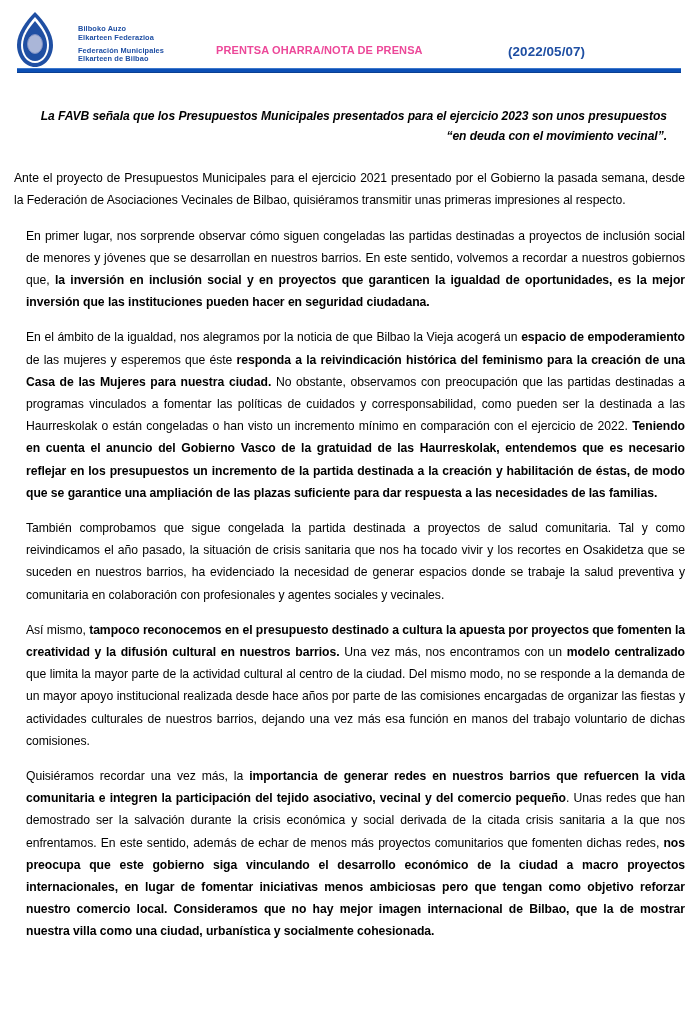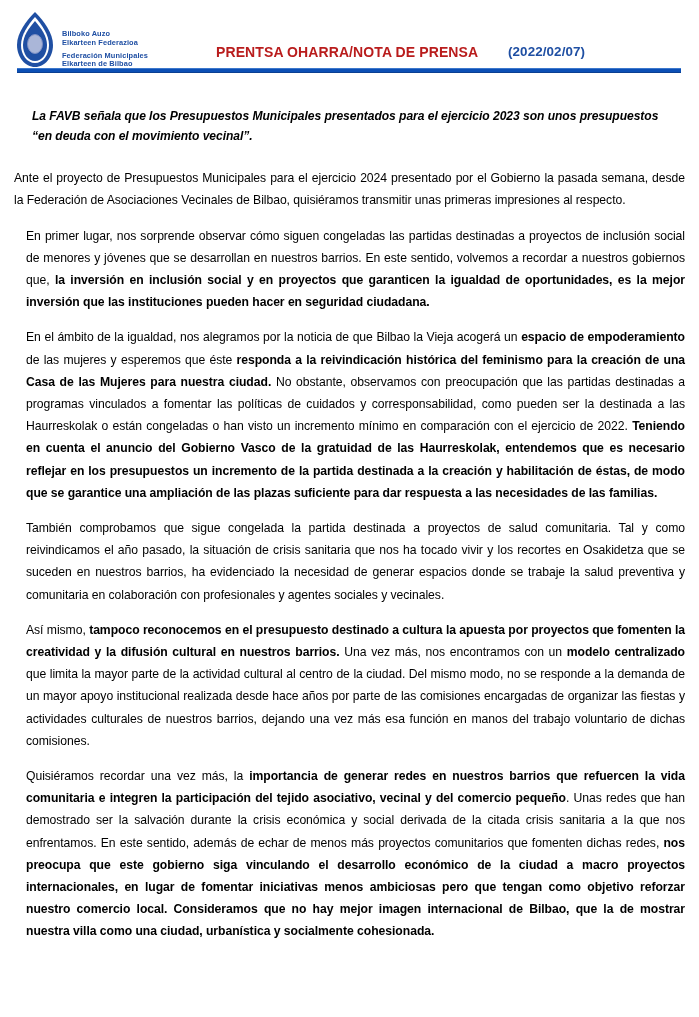--- a/index.html
+++ b/index.html
@@ -21,22 +21,22 @@
   .header {
     position: relative;
     height: 82px;
     width: 699px;
   }
   .logo-block {
     position: absolute;
     left: 14px;
     top: 11px;
     display: flex;
-    align-items: flex-end;
-    gap: 6px;
+    align-items: center;
+    gap: 22px;
   }
   .logo-mark {
     width: 42px;
     height: 58px;
     flex: 0 0 42px;
     position: relative;
   }
   .logo-mark svg { display: block; }
   .logo-text {
     padding-top: 9px;
@@ -48,23 +48,23 @@
     white-space: nowrap;
   }
   .logo-text .grp { margin: 0; }
   .logo-text .grp.second { margin-top: 4px; }
   .logo-text div { margin: 0; }
 
   .header-title {
     position: absolute;
     left: 216px;
     top: 44px;
-    font-size: 14px;
+    font-size: 11px;
     font-weight: bold;
-    color: #b91c1c;
+    color: #ec4899;
     letter-spacing: 0.1px;
     white-space: nowrap;
   }
   .header-date {
     position: absolute;
     left: 508px;
     top: 44px;
     font-size: 13.4px;
     font-weight: bold;
     color: #1f4fa3;
@@ -84,21 +84,21 @@
 
   
   .doc {
     padding: 0 14px 0 14px;
   }
   .doc-title {
     margin: 25px 18px 0 18px;
     font-size: 12.1px;
     font-weight: bold;
     font-style: italic;
-    text-align: left;
+    text-align: right;
     line-height: 1.62;
     letter-spacing: -0.05px;
   }
   p.para {
     margin: 0;
     padding: 0;
     font-size: 12.2px;
     line-height: 1.82;
     text-align: justify;
     text-justify: inter-word;
@@ -128,27 +128,27 @@
         <div>Elkarteen Federazioa</div>
       </div>
       <div class="grp second">
         <div>Federación Municipales</div>
         <div>Elkarteen de Bilbao</div>
       </div>
     </div>
   </div>
 
   <div class="header-title">PRENTSA OHARRA/NOTA DE PRENSA</div>
-  <div class="header-date">(2022/02/07)</div>
+  <div class="header-date">(2022/05/07)</div>
   <div class="header-rule"></div>
 </div>
 
 <div class="doc">
   <div class="doc-title">La FAVB señala que los Presupuestos Municipales presentados para el ejercicio 2023 son unos presupuestos “en deuda con el movimiento vecinal”.</div>
   <div class="para-wrap">
-      <p class="para"><span>Ante el proyecto de Presupuestos Municipales para el ejercicio 2024 presentado por el Gobierno la pasada semana, desde la Federación de Asociaciones Vecinales de Bilbao, quisiéramos transmitir unas primeras impresiones al respecto.</span></p>
+      <p class="para"><span>Ante el proyecto de Presupuestos Municipales para el ejercicio 2021 presentado por el Gobierno la pasada semana, desde la Federación de Asociaciones Vecinales de Bilbao, quisiéramos transmitir unas primeras impresiones al respecto.</span></p>
       <p class="para"><span>En primer lugar, nos sorprende observar cómo siguen congeladas las partidas destinadas a proyectos de inclusión social de menores y jóvenes que se desarrollan en nuestros barrios. En este sentido, volvemos a recordar a nuestros gobiernos que, </span><b>la inversión en inclusión social y en proyectos que garanticen la igualdad de oportunidades, es la mejor inversión que las instituciones pueden hacer en seguridad ciudadana.</b></p>
       <p class="para"><span>En el ámbito de la igualdad, nos alegramos por la noticia de que Bilbao la Vieja acogerá un </span><b>espacio de empoderamiento</b><span> de las mujeres y esperemos que éste </span><b>responda a la reivindicación histórica del feminismo para la creación de una Casa de las Mujeres para nuestra ciudad.</b><span> No obstante, observamos con preocupación que las partidas destinadas a programas vinculados a fomentar las políticas de cuidados y corresponsabilidad, como pueden ser la destinada a las Haurreskolak o están congeladas o han visto un incremento mínimo en comparación con el ejercicio de 2022. </span><b>Teniendo en cuenta el anuncio del Gobierno Vasco de la gratuidad de las Haurreskolak, entendemos que es necesario reflejar en los presupuestos un incremento de la partida destinada a la creación y habilitación de éstas, de modo que se garantice una ampliación de las plazas suficiente para dar respuesta a las necesidades de las familias.</b></p>
       <p class="para"><span>También comprobamos que sigue congelada la partida destinada a proyectos de salud comunitaria. Tal y como reivindicamos el año pasado, la situación de crisis sanitaria que nos ha tocado vivir y los recortes en Osakidetza que se suceden en nuestros barrios, ha evidenciado la necesidad de generar espacios donde se trabaje la salud preventiva y comunitaria en colaboración con profesionales y agentes sociales y vecinales.</span></p>
       <p class="para"><span>Así mismo, </span><b>tampoco reconocemos en el presupuesto destinado a cultura la apuesta por proyectos que fomenten la creatividad y la difusión cultural en nuestros barrios.</b><span> Una vez más, nos encontramos con un </span><b>modelo centralizado</b><span> que limita la mayor parte de la actividad cultural al centro de la ciudad. Del mismo modo, no se responde a la demanda de un mayor apoyo institucional realizada desde hace años por parte de las comisiones encargadas de organizar las fiestas y actividades culturales de nuestros barrios, dejando una vez más esa función en manos del trabajo voluntario de dichas comisiones.</span></p>
       <p class="para"><span>Quisiéramos recordar una vez más, la </span><b>importancia de generar redes en nuestros barrios que refuercen la vida comunitaria e integren la participación del tejido asociativo, vecinal y del comercio pequeño</b><span>. Unas redes que han demostrado ser la salvación durante la crisis económica y social derivada de la citada crisis sanitaria a la que nos enfrentamos. En este sentido, además de echar de menos más proyectos comunitarios que fomenten dichas redes, </span><b>nos preocupa que este gobierno siga vinculando el desarrollo económico de la ciudad a macro proyectos internacionales, en lugar de fomentar iniciativas menos ambiciosas pero que tengan como objetivo reforzar nuestro comercio local. Consideramos que no hay mejor imagen internacional de Bilbao, que la de mostrar nuestra villa como una ciudad, urbanística y socialmente cohesionada.</b></p>
     </div>
 </div>
 
 </body></html>

